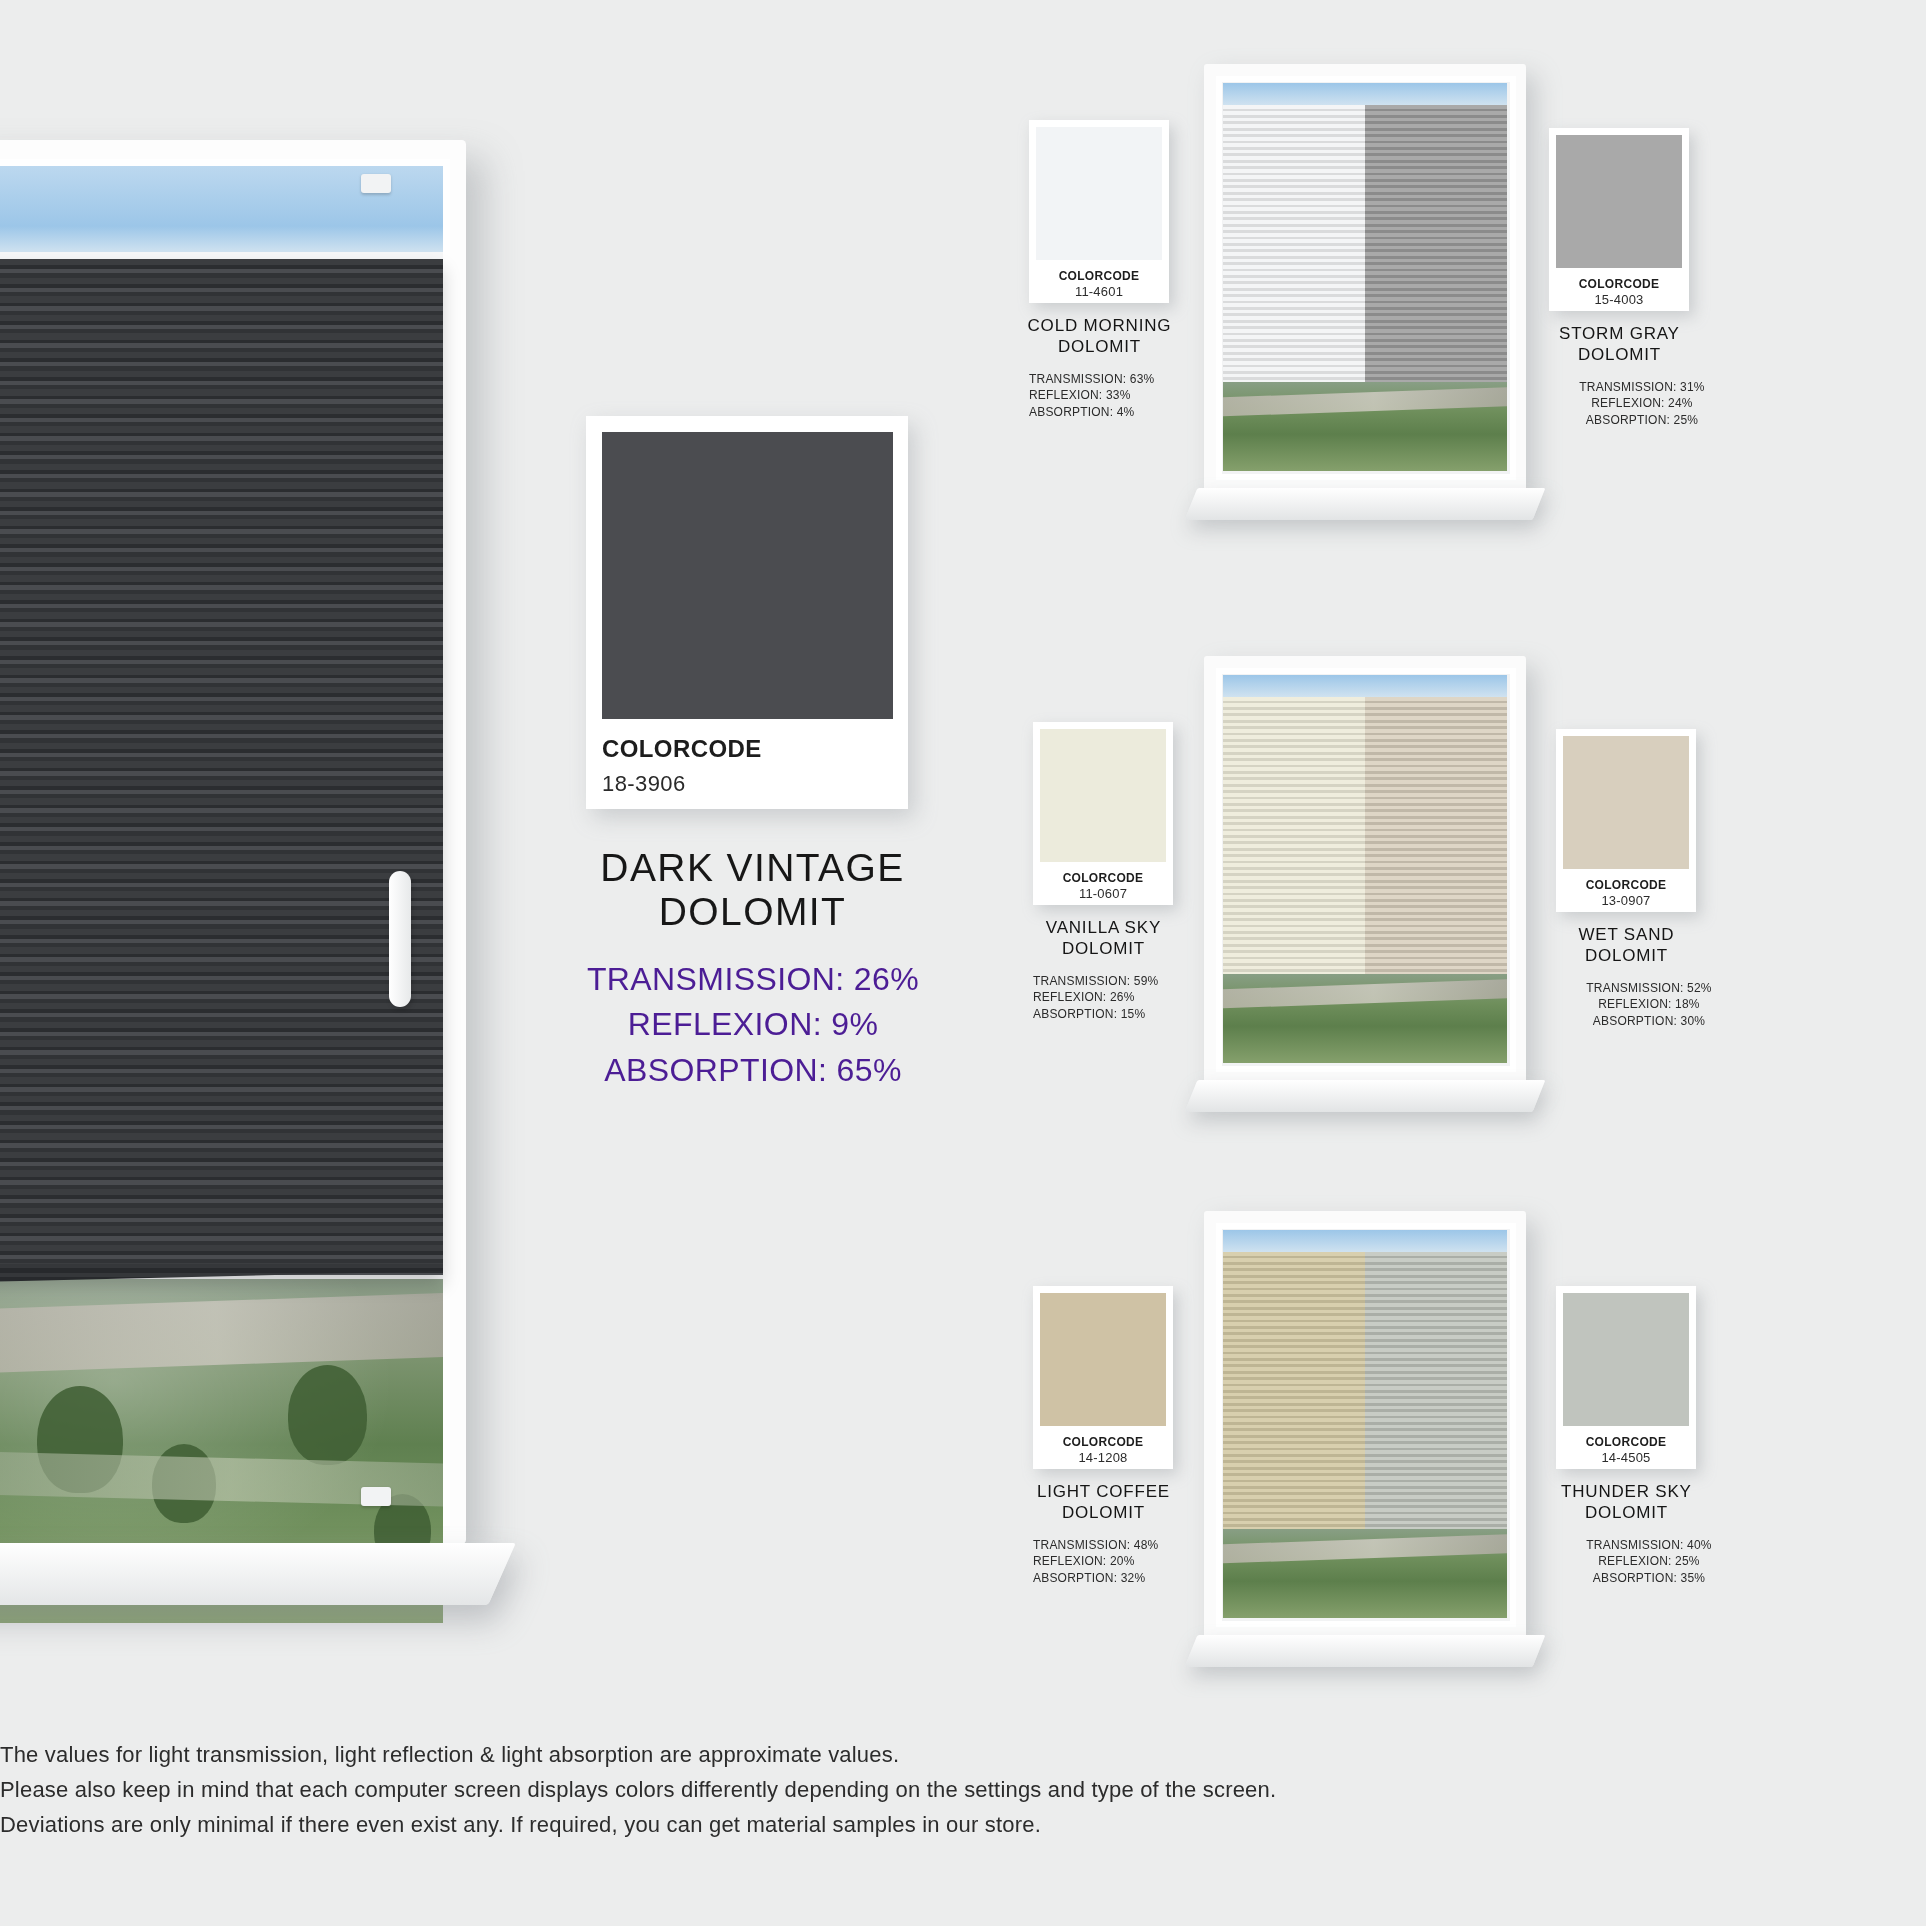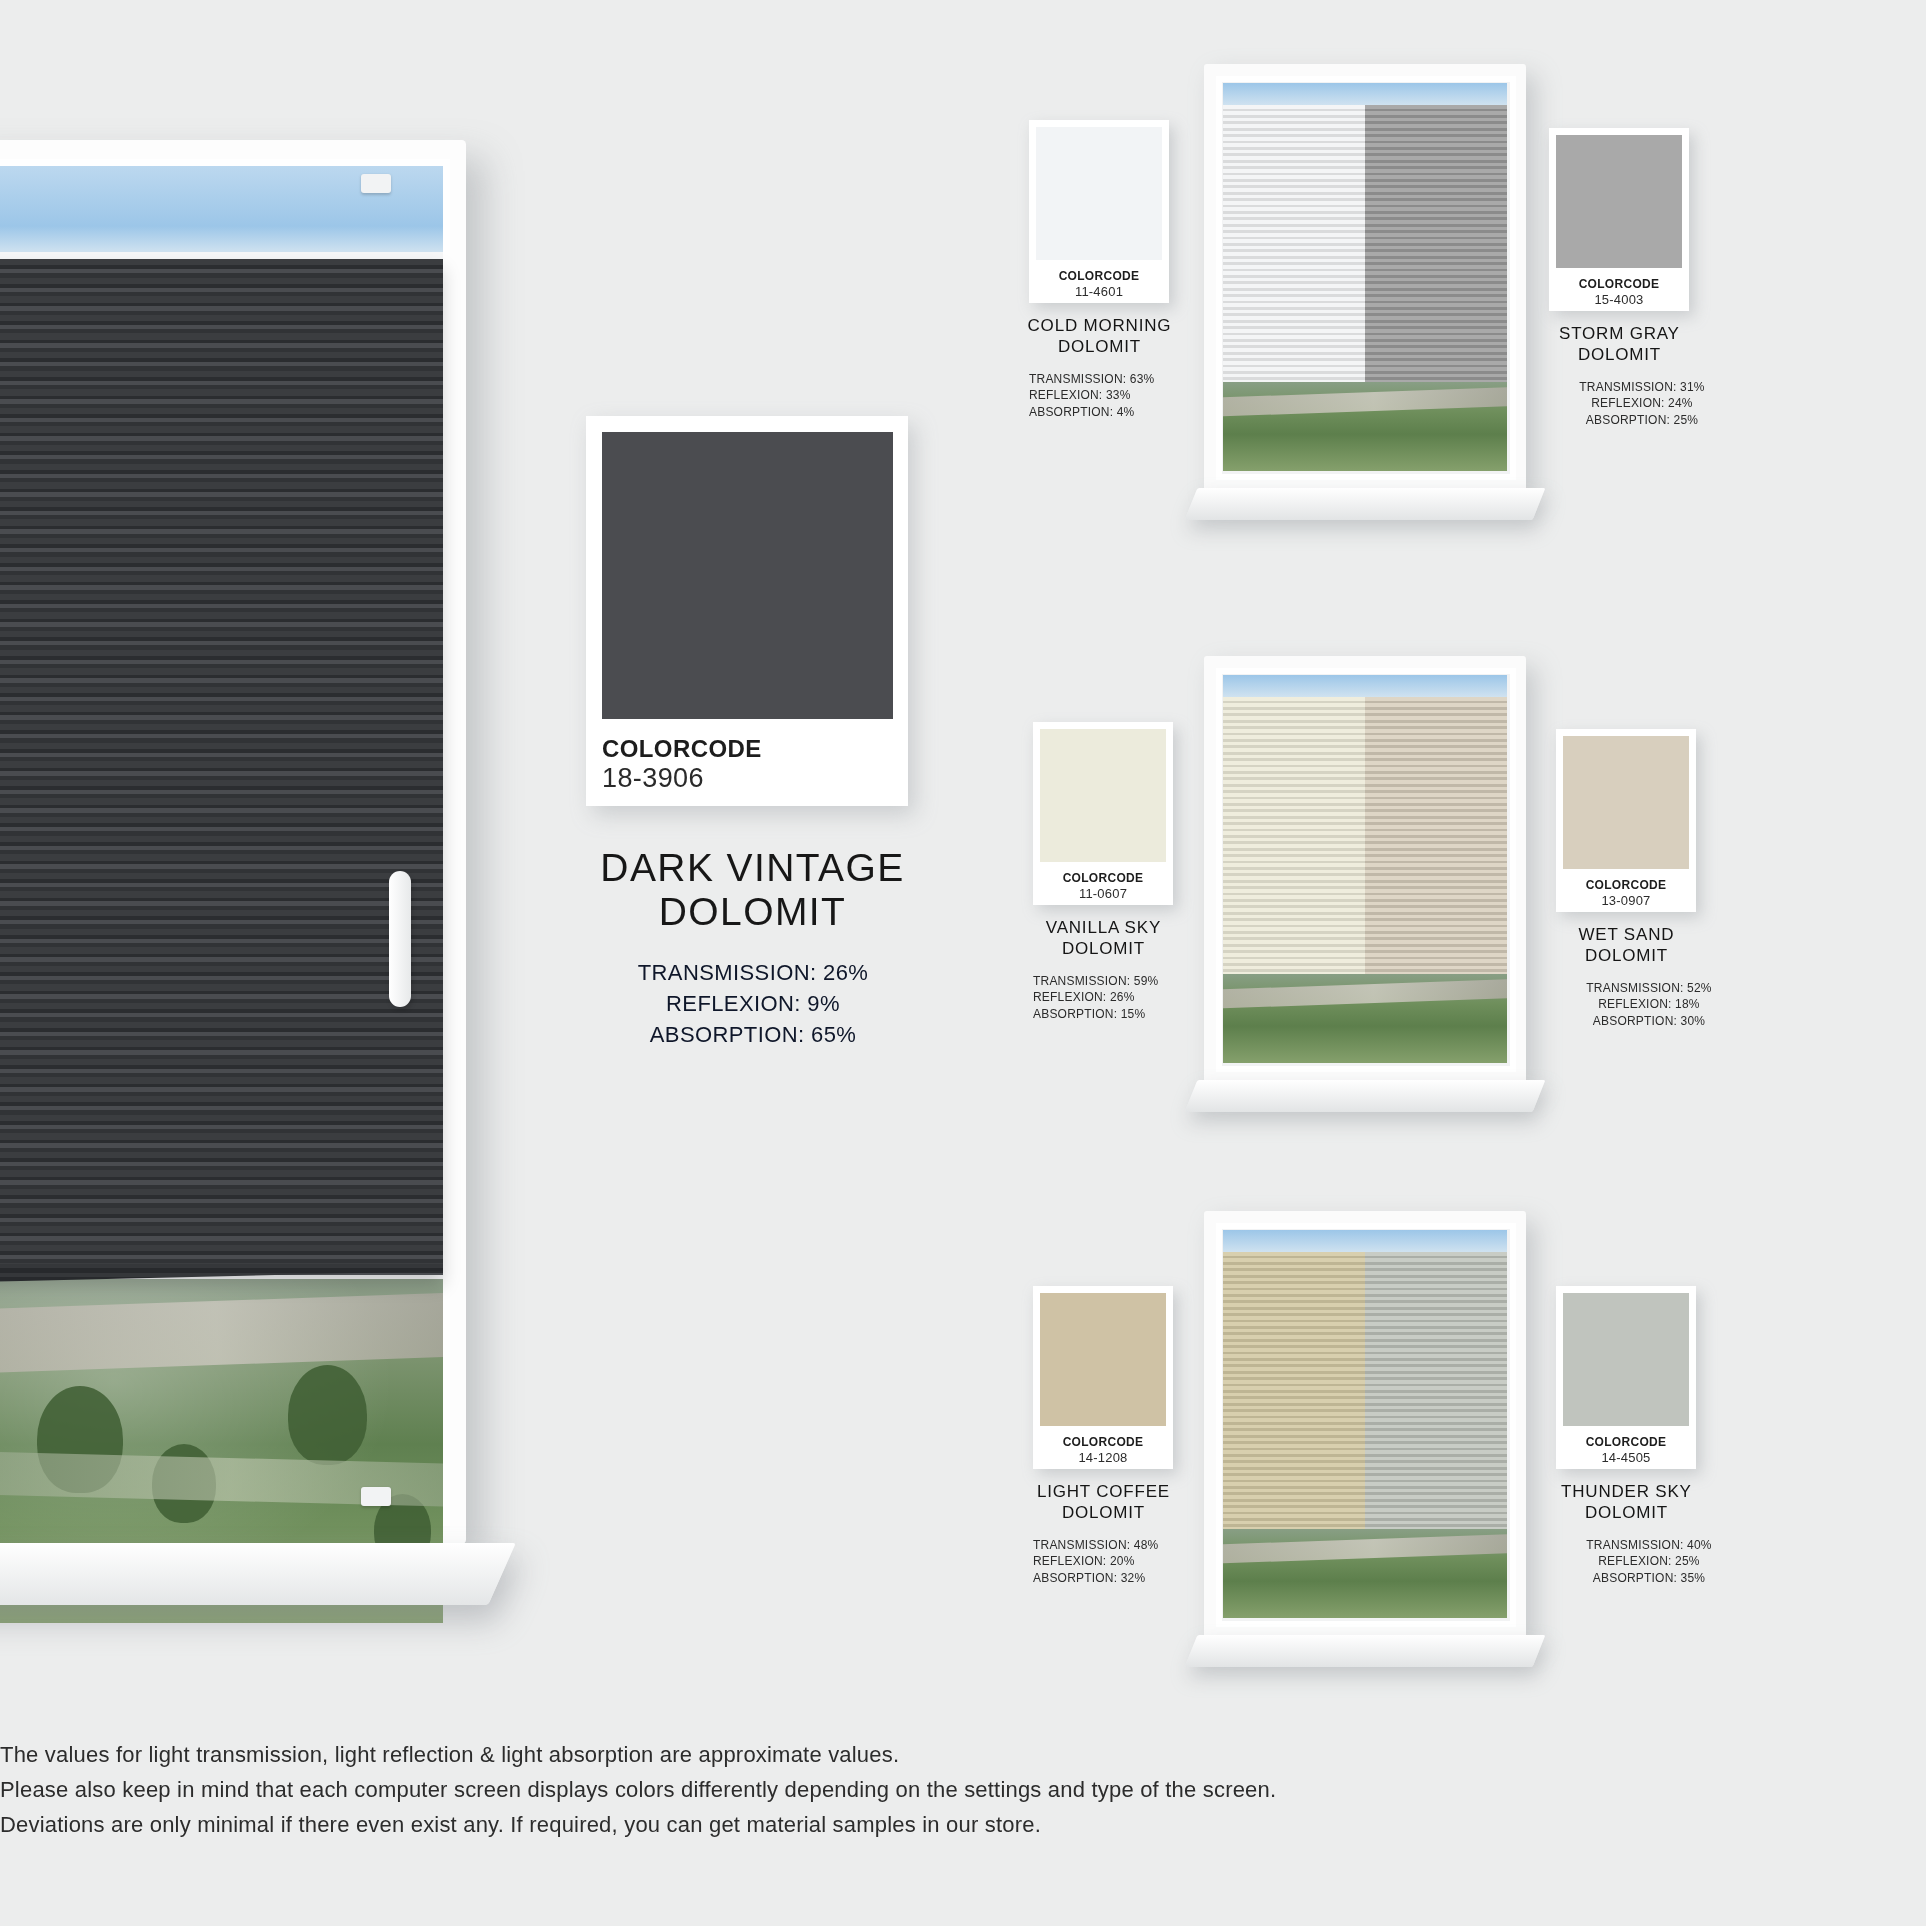--- a/index.html
+++ b/index.html
@@ -90,28 +90,28 @@
     position:absolute;left:586px;top:416px;width:322px;
     background:#ffffff;
     box-shadow:7.2px 8.6px 21.5px rgba(150,155,160,.40);
     padding:16px 16px 11.5px 16px;
     box-sizing:border-box;
   }
   .main-chip{width:291px;height:287px;background:#4b4c50;}
   .main-code-label{
     font-size:24px;font-weight:700;letter-spacing:0.4px;margin-top:16px;
   }
-  .main-code-value{font-size:27px;font-weight:400;letter-spacing:0.4px;margin-top:0;color:#2a2a2a;}
+  .main-code-value{font-size:22px;font-weight:400;letter-spacing:0.4px;margin-top:8px;color:#2a2a2a;}
   .main-title{
     position:absolute;left:566px;top:846px;width:373px;text-align:center;
     font-size:39px;font-weight:400;letter-spacing:1.4px;line-height:1.12;color:#171717;
   }
   .main-stats{
     position:absolute;left:545px;top:957px;width:416px;text-align:center;
-    font-size:22px;line-height:1.42;color:#0f172a;letter-spacing:0.4px;
+    font-size:32px;line-height:1.42;color:#4c1d95;letter-spacing:0.4px;
   }
 
   
   .win{
     position:absolute;width:322px;height:459px;
   }
   .win-frame{
     position:absolute;left:0;top:0;width:322px;height:427px;
     background:#fbfbfb;border-radius:2.9px;
     box-shadow:10px 11.5px 24px rgba(150,155,160,.42);

